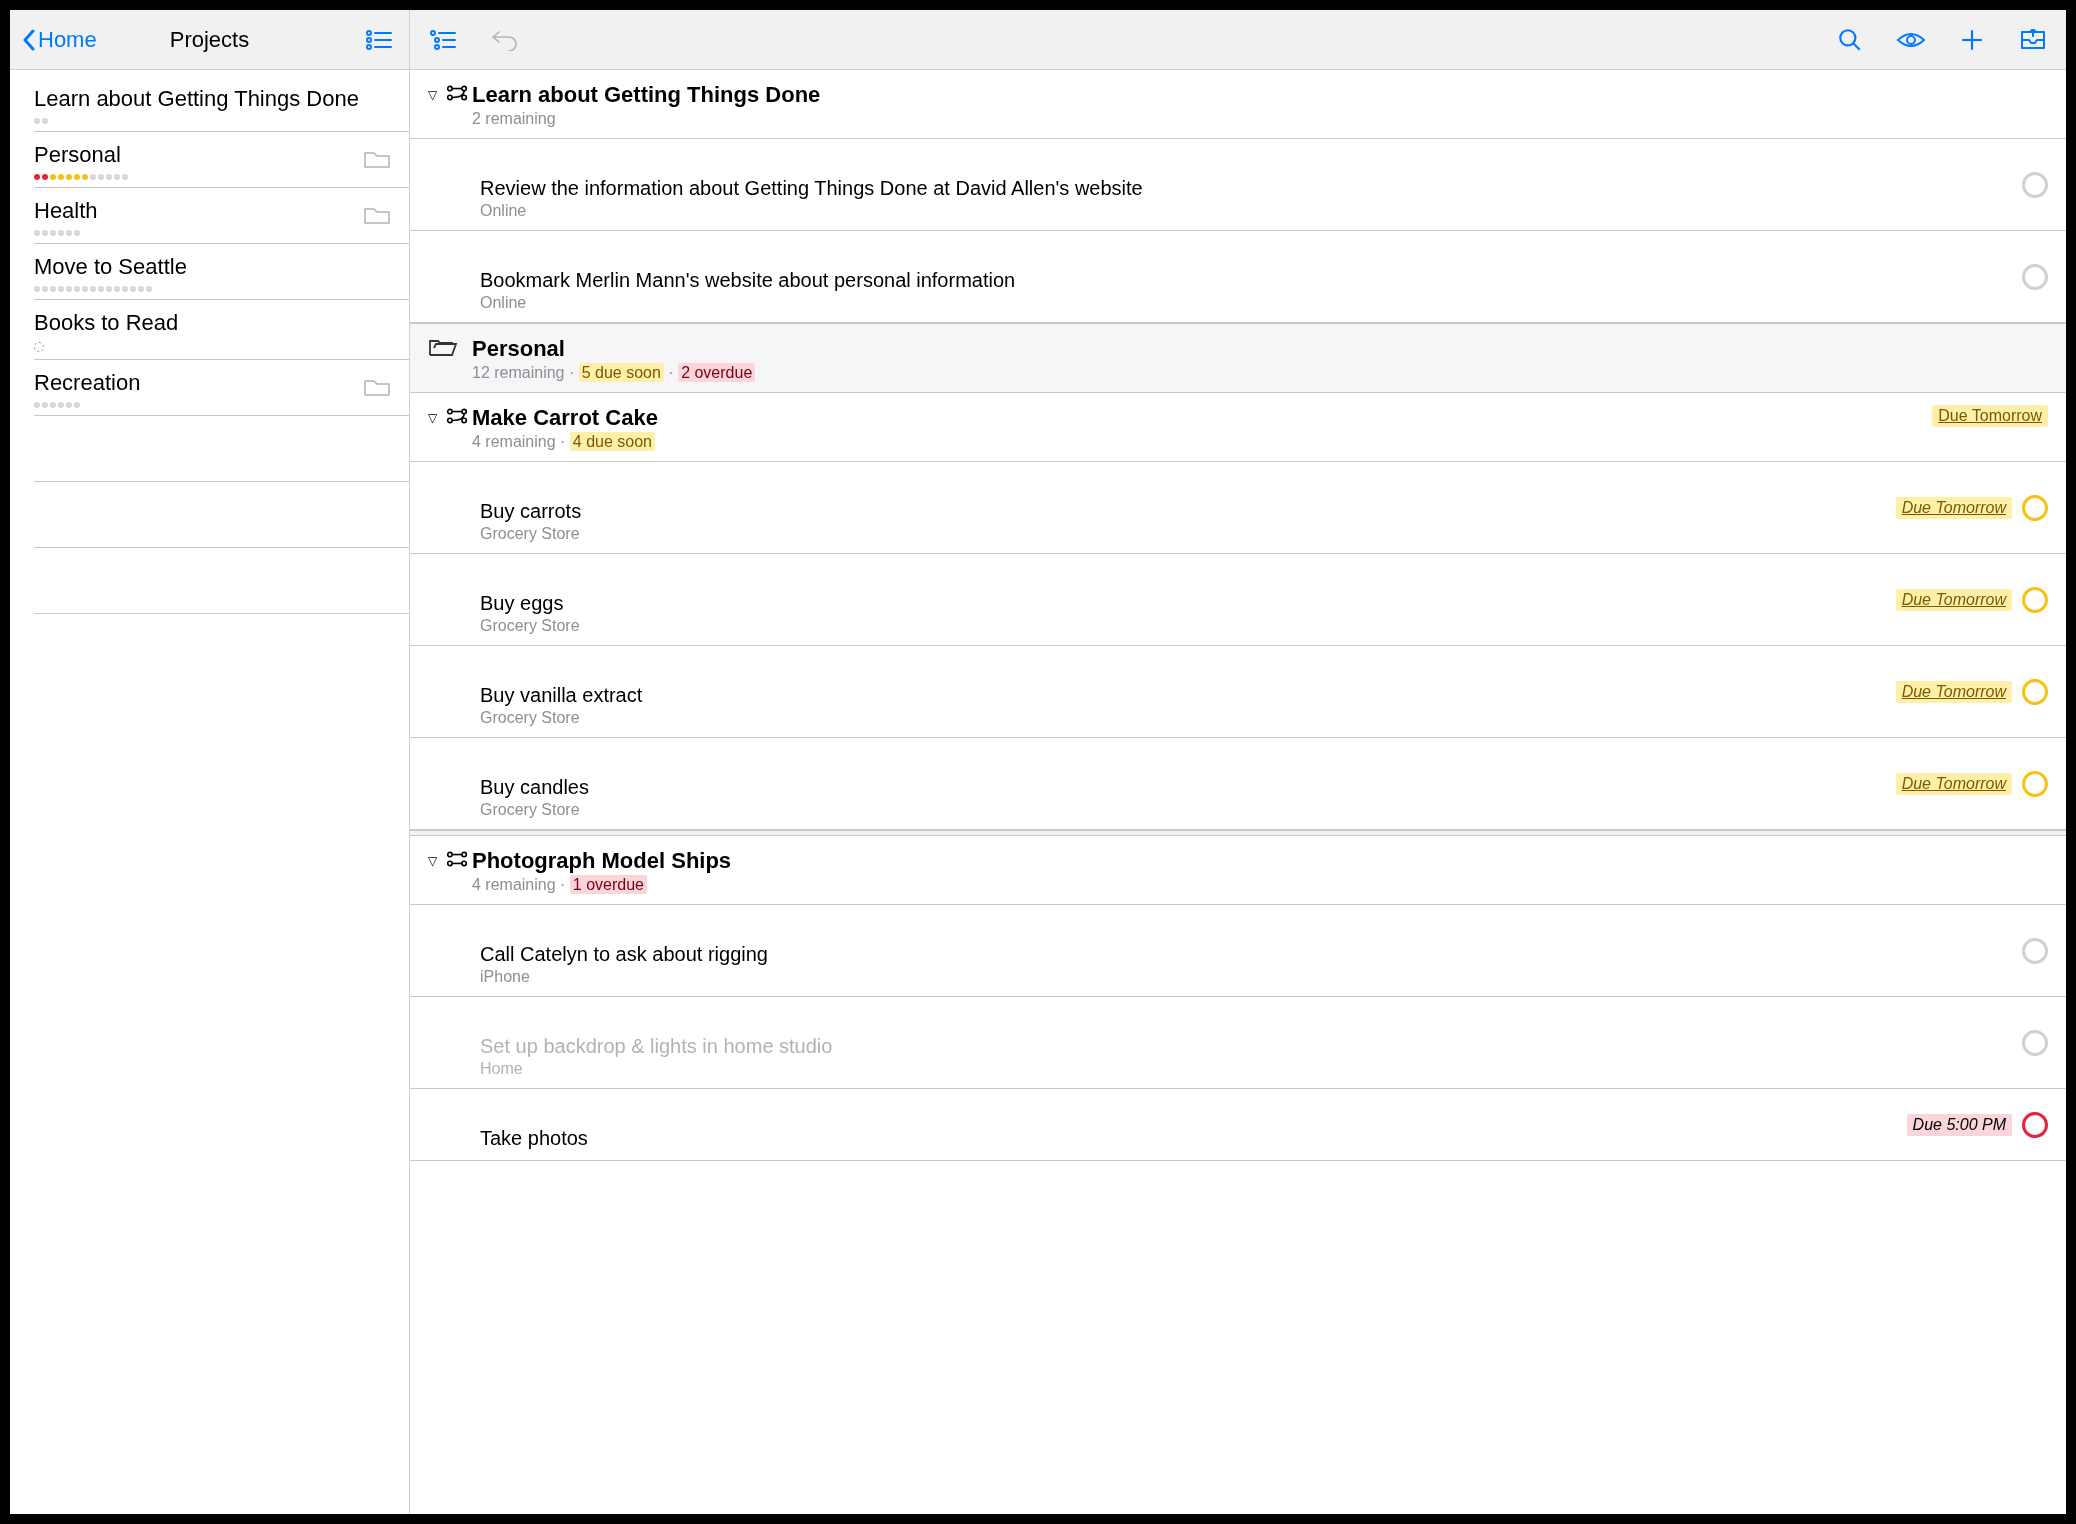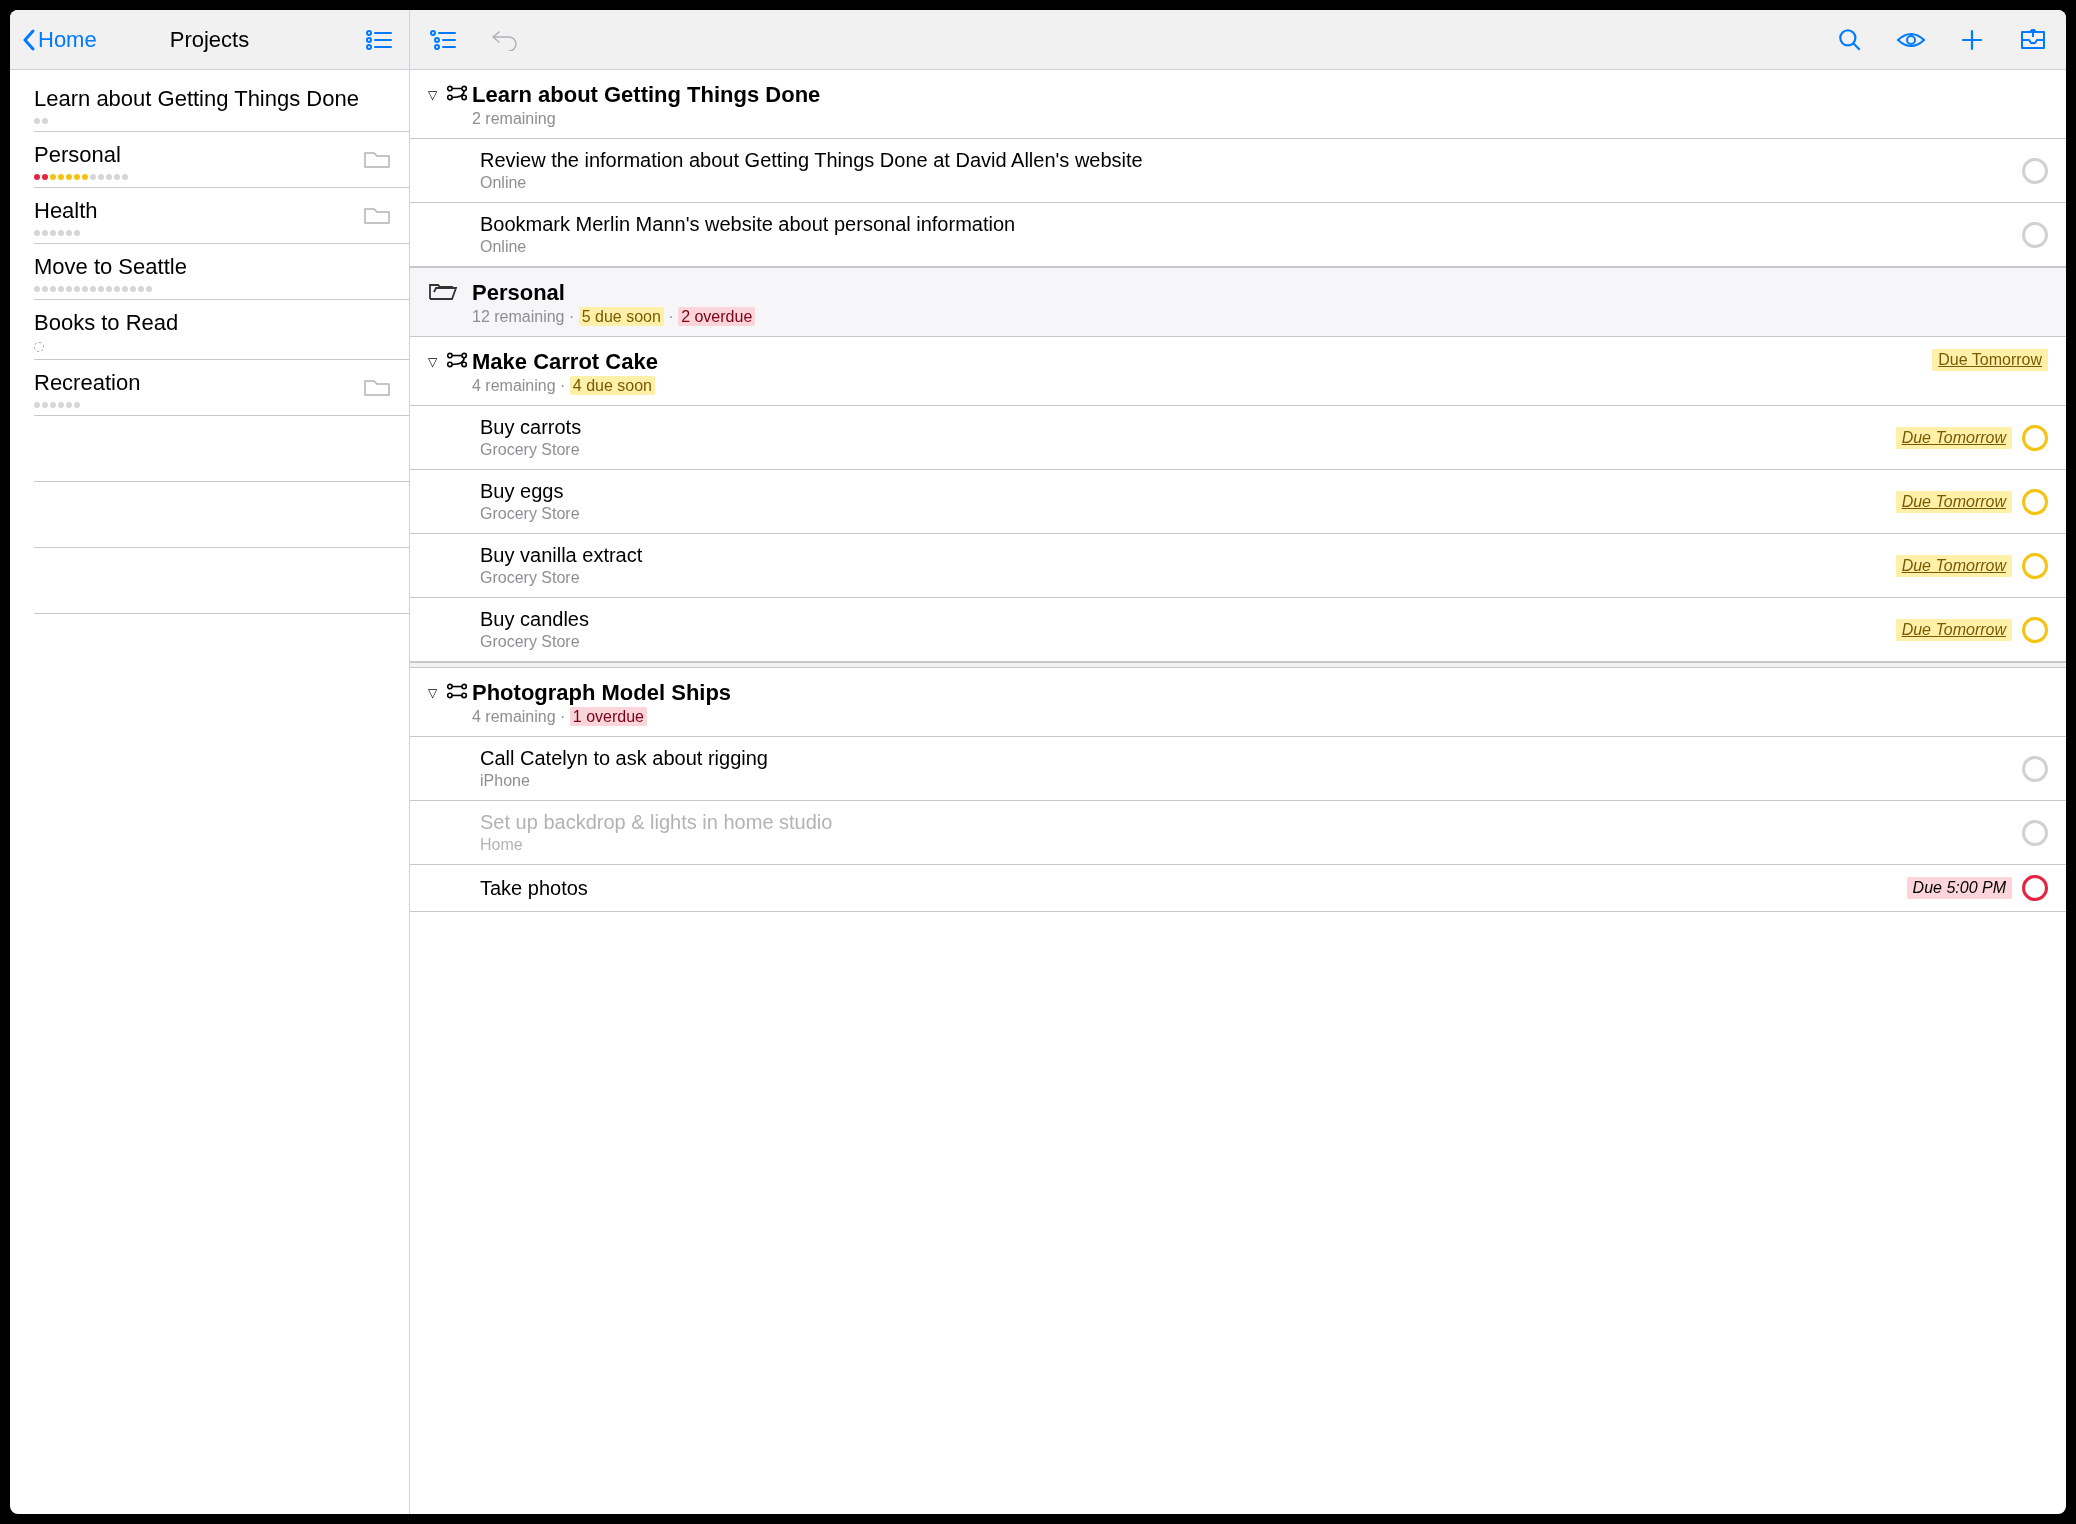--- a/index.html
+++ b/index.html
@@ -24,21 +24,20 @@
     font-family: -apple-system, "Helvetica Neue", Helvetica, Arial, sans-serif;
     -webkit-font-smoothing: antialiased;
   }
   .frame {
     position: absolute;
     inset: 10px;
     background: #fff;
     display: flex;
     flex-direction: column;
     overflow: hidden;
-    border-radius: 8px;
   }
   
   .toolbar {
     height: 60px;
     background: var(--toolbar-bg);
     border-bottom: 1px solid var(--gray-border);
     display: flex;
     align-items: stretch;
   }
   .tb-left {
@@ -199,21 +198,21 @@
     align-items: center;
     padding: 10px 18px 10px 70px;
     border-bottom: 1px solid var(--gray-border2);
     position: relative;
   }
   .task::before{
     content:"";
     position:absolute;
     left:70px; top:0; right:0;
   }
-  .t-text { flex:1; min-width:0; }
+  .t-text { flex:1; min-width:0;margin-top:28px; }
   .t-title { font-size: 20px; color:#000; }
   .t-title.dim { color: var(--task-dim); }
   .t-context { font-size: 16px; color: var(--gray-text); margin-top:2px;}
   .t-context.dim { color: var(--task-dim); }
   .t-right { display:flex; align-items:center; gap:10px; margin-left:10px;}
   .circle {
     width: 26px; height: 26px;
     border-radius: 50%;
     border: 3px solid #d1d1d5;
     flex-shrink:0;

